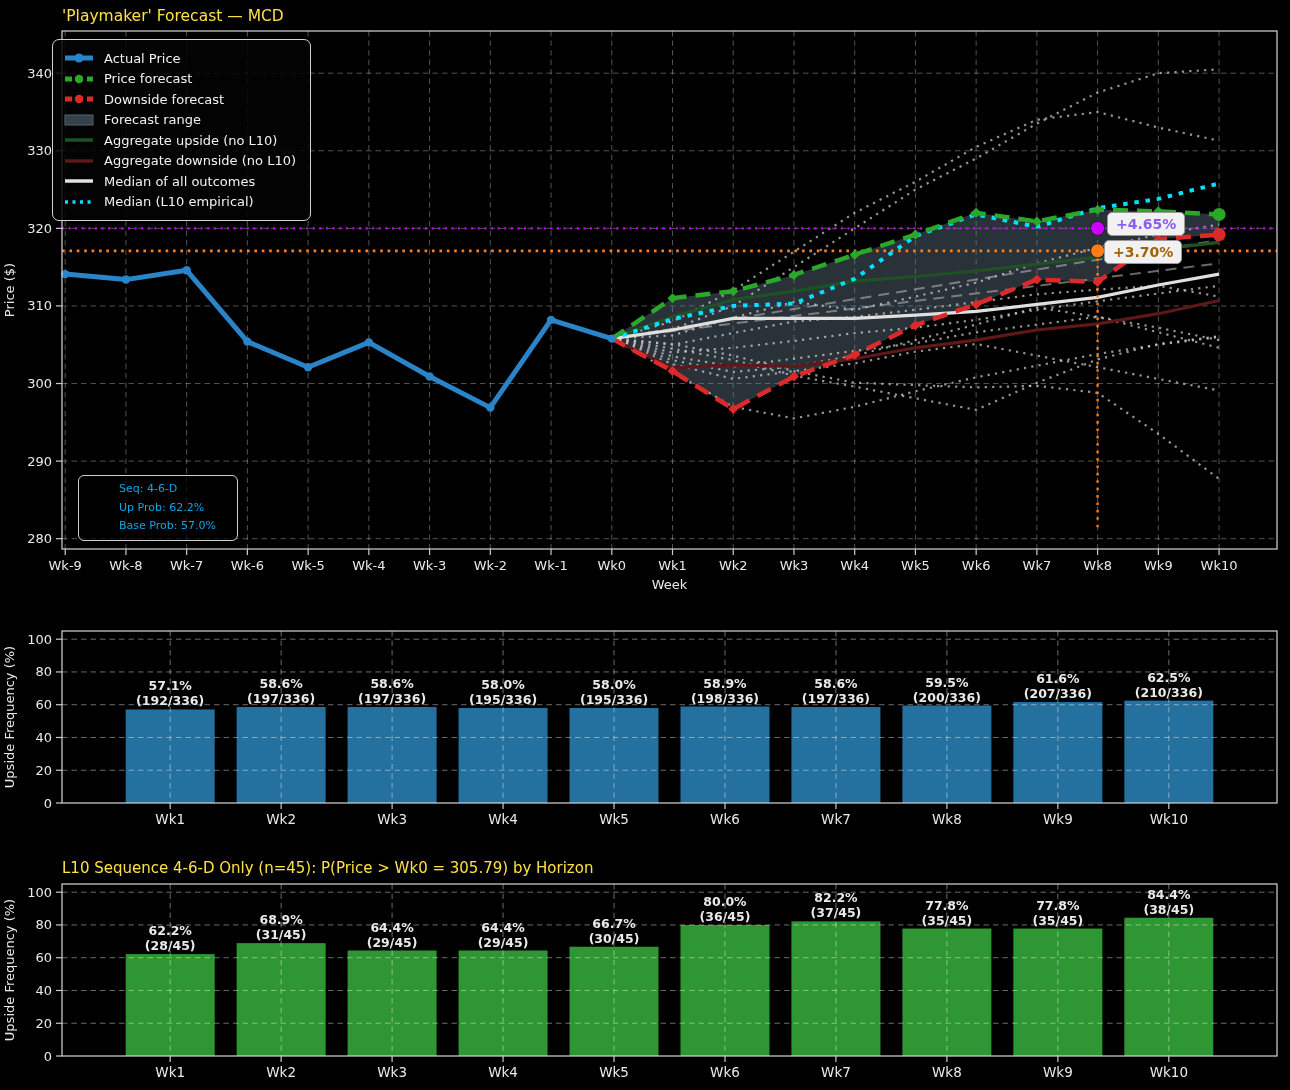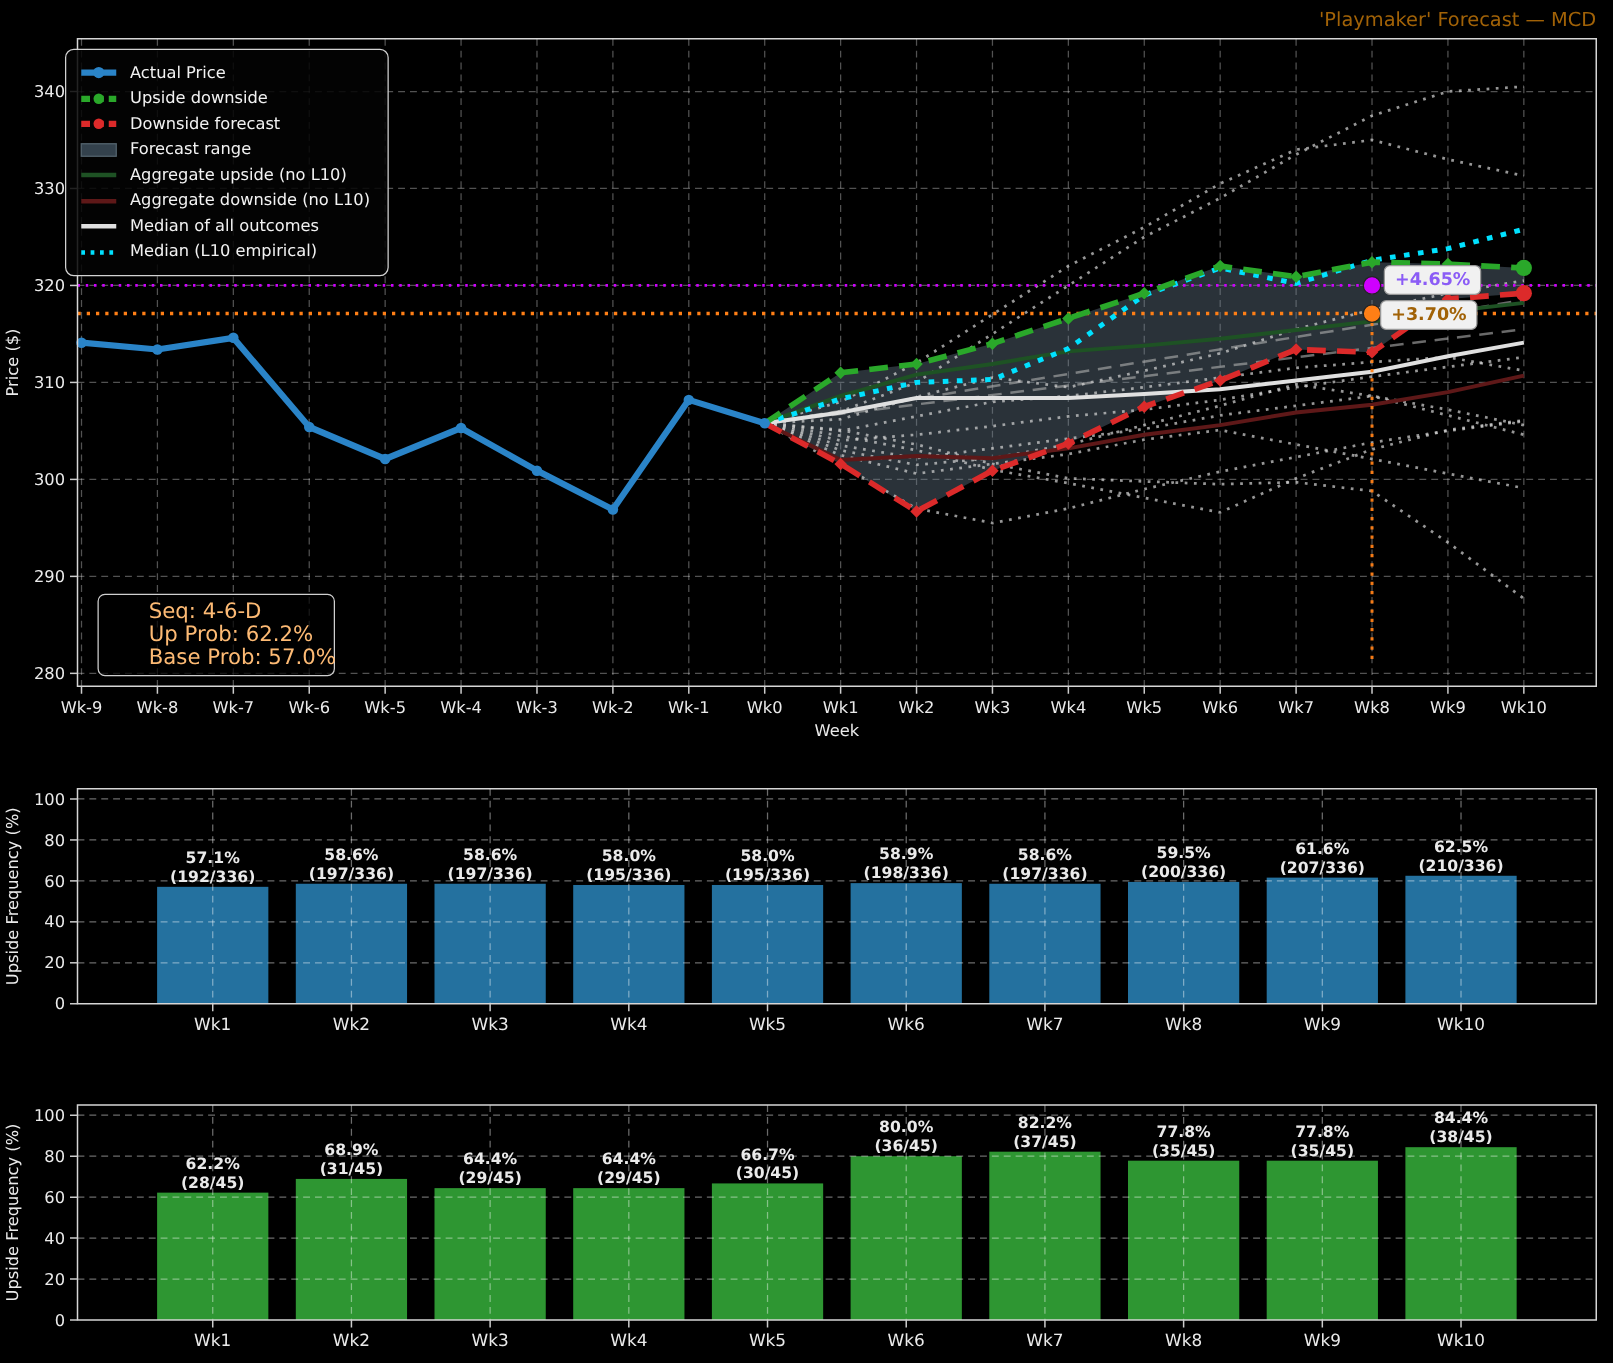--- a/index.html
+++ b/index.html
@@ -3,32 +3,32 @@
 <meta charset="utf-8">
 <style>
   html,body{margin:0;padding:0;background:#000;}
   .stage{position:relative;width:1290px;height:1090px;background:#000;
          font-family:"DejaVu Sans",sans-serif;overflow:hidden;color:#eee;}
   .panel{position:absolute;left:0;width:1290px;}
   #panel-top{top:0;height:600px;}
   #panel-mid{top:600px;height:245px;}
   #panel-bot{top:845px;height:245px;}
   svg{position:absolute;left:0;top:0;}
-  .chart-title{position:absolute;left:62px;width:1215px;text-align:right;color:#a16207;}
+  .chart-title{position:absolute;left:62px;width:1215px;text-align:left;color:#fde047;}
   #top-title{top:7px;font-size:15.5px;}
   #mid-title{top:6px;font-size:15px;}
   #bot-title{top:14px;font-size:15px;}
   .legend{position:absolute;left:52px;top:39px;background:rgba(4,4,4,.85);
           border:1.4px solid #d2d2d2;border-radius:7px;padding:8px 14px 8px 10px;z-index:5;}
   .legend-row{display:flex;align-items:center;height:20.5px;}
   .legend-row svg{position:static;width:32px;height:14px;flex:0 0 32px;}
   .legend-row span{margin-left:9px;font-size:13px;color:#f2f2f2;white-space:nowrap;}
-  .infobox{position:absolute;left:78px;top:475px;width:190px;box-sizing:border-box;
+  .infobox{position:absolute;left:78px;top:475px;width:160px;box-sizing:border-box;
            border:1.2px solid #cfcfcf;border-radius:6px;background:rgba(0,0,0,.7);
-           padding:4px 8px 4px 40px;color:#fdba74;font-size:17px;line-height:18.5px;z-index:5;white-space:nowrap;}
+           padding:4px 8px 4px 40px;color:#0ea5e9;font-size:11px;line-height:18.5px;z-index:5;white-space:nowrap;}
   .anno{position:absolute;background:#f1f1f1;border:1px solid #999;border-radius:5px;
         font-size:14px;font-weight:bold;padding:2px 8px;line-height:18px;z-index:6;}
   #anno-up{left:1107px;top:212px;}
   #anno-dn{left:1104px;top:240px;}
 </style>
 </head>
 <body>
 
 <div class="stage">
 
@@ -182,21 +182,21 @@
             <line x1="2" y1="7" x2="30" y2="7" stroke="#2a84c8" stroke-width="5"></line>
             <circle cx="16" cy="7" r="4.5" fill="#2a84c8"></circle>
           </svg>
           <span>Actual Price</span>
         </div>
         <div class="legend-row">
           <svg viewBox="0 0 32 14">
             <line x1="2" y1="7" x2="30" y2="7" stroke="#2aa82a" stroke-width="5" stroke-dasharray="7 4"></line>
             <circle cx="16" cy="7" r="4.2" fill="#2aa82a"></circle>
           </svg>
-          <span>Upside downside</span>
+          <span>Price forecast</span>
         </div>
         <div class="legend-row">
           <svg viewBox="0 0 32 14">
             <line x1="2" y1="7" x2="30" y2="7" stroke="#dc2a2a" stroke-width="5" stroke-dasharray="7 4"></line>
             <circle cx="16" cy="7" r="4.2" fill="#dc2a2a"></circle>
           </svg>
           <span>Downside forecast</span>
         </div>
         <div class="legend-row">
           <svg viewBox="0 0 32 14">
@@ -397,15 +397,16 @@
         <text x="835.9383561643835" y="57.34857142857143" fill="#eaeaea" font-family="&quot;DejaVu Sans&quot;,sans-serif" font-size="12.5" text-anchor="middle" font-weight="bold">82.2%</text>
         <text x="835.9383561643835" y="72.34857142857143" fill="#eaeaea" font-family="&quot;DejaVu Sans&quot;,sans-serif" font-size="12.5" text-anchor="middle" font-weight="bold">(37/45)</text>
         <text x="946.8972602739726" y="64.55619047619048" fill="#eaeaea" font-family="&quot;DejaVu Sans&quot;,sans-serif" font-size="12.5" text-anchor="middle" font-weight="bold">77.8%</text>
         <text x="946.8972602739726" y="79.55619047619048" fill="#eaeaea" font-family="&quot;DejaVu Sans&quot;,sans-serif" font-size="12.5" text-anchor="middle" font-weight="bold">(35/45)</text>
         <text x="1057.8561643835615" y="64.55619047619048" fill="#eaeaea" font-family="&quot;DejaVu Sans&quot;,sans-serif" font-size="12.5" text-anchor="middle" font-weight="bold">77.8%</text>
         <text x="1057.8561643835615" y="79.55619047619048" fill="#eaeaea" font-family="&quot;DejaVu Sans&quot;,sans-serif" font-size="12.5" text-anchor="middle" font-weight="bold">(35/45)</text>
         <text x="1168.8150684931506" y="53.7447619047619" fill="#eaeaea" font-family="&quot;DejaVu Sans&quot;,sans-serif" font-size="12.5" text-anchor="middle" font-weight="bold">84.4%</text>
         <text x="1168.8150684931506" y="68.7447619047619" fill="#eaeaea" font-family="&quot;DejaVu Sans&quot;,sans-serif" font-size="12.5" text-anchor="middle" font-weight="bold">(38/45)</text>
         <text x="14" y="125" fill="#eaeaea" font-family="&quot;DejaVu Sans&quot;,sans-serif" font-size="13" text-anchor="middle" transform="rotate(-90 14 125)">Upside Frequency (%)</text>
       </svg>
+    <div class="chart-title" id="bot-title">L10 Sequence 4-6-D Only (n=45): P(Price &gt; Wk0 = 305.79) by Horizon</div>
   </section>
 
 </div>
 
 </body></html>

